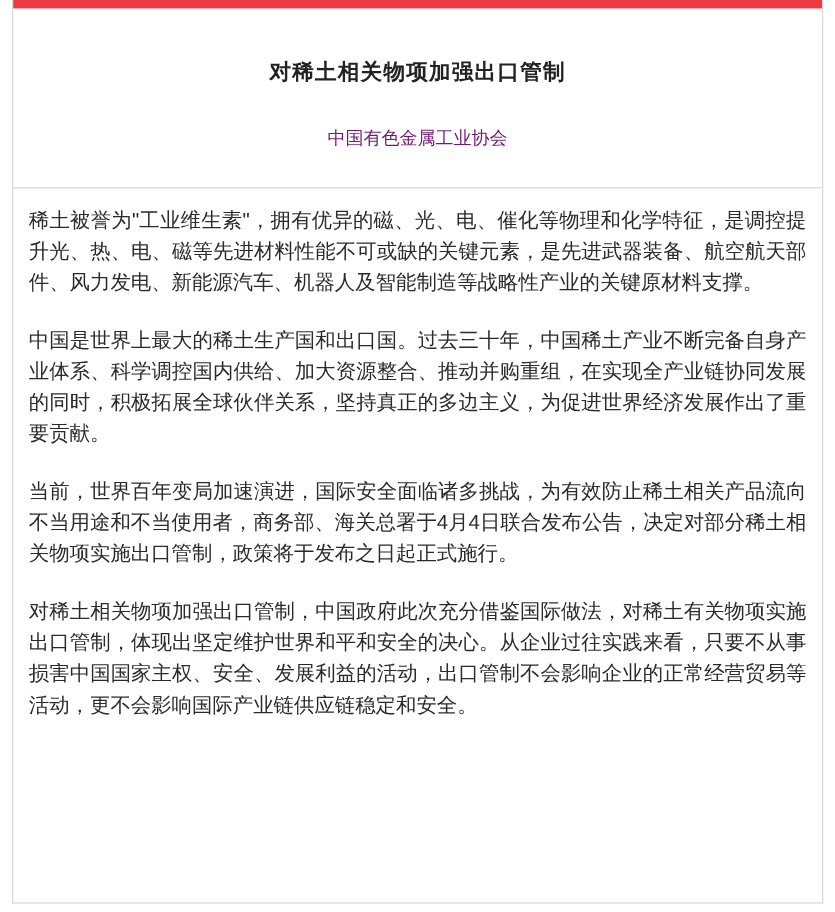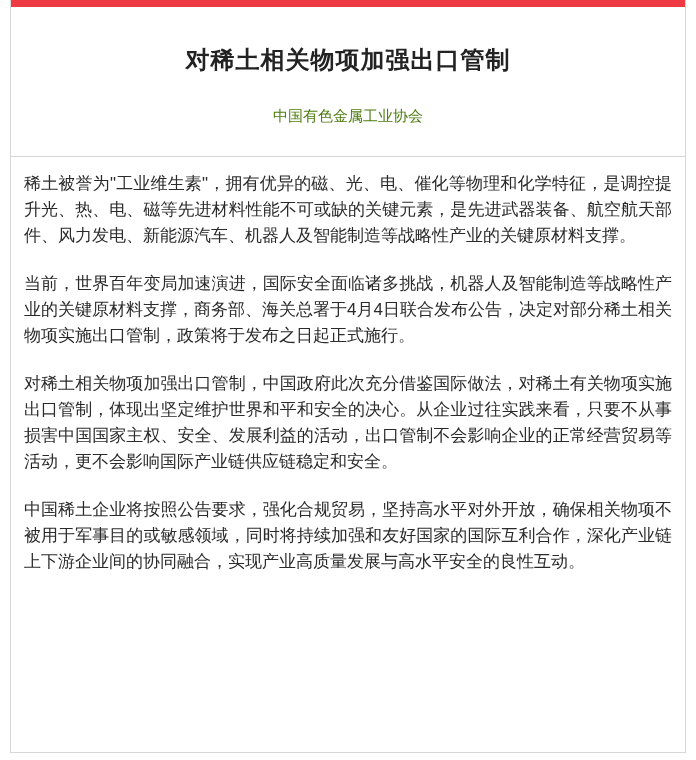--- a/index.html
+++ b/index.html
@@ -31,34 +31,34 @@
     width: 100%;
     background: #ee3b43;
   }
   .header {
     text-align: center;
     border-bottom: 1px solid #d7d7d7;
     padding: 36px 20px 30px;
   }
   .title {
     margin: 0;
-    font-size: 24px;
+    font-size: 18px;
     line-height: 34px;
     font-weight: 700;
     color: #222222;
     letter-spacing: 1px;
   }
   .title span {
     display: block;
   }
   .byline {
     margin-top: 28px;
     font-size: 15px;
     line-height: 21px;
-    color: #4d7c0f;
+    color: #701a75;
   }
   .article {
     padding: 14px 13px 0;
     font-size: 17px;
     line-height: 26px;
     color: #2a2a2a;
     text-align: justify;
     text-justify: inter-ideograph;
   }
   .article p {
@@ -74,18 +74,18 @@
 
     <div class="header">
       <h1 class="title">
         <span>对稀土相关物项加强出口管制</span>
       </h1>
       <div class="byline">中国有色金属工业协会</div>
     </div>
 
     <div class="article">
       <p>稀土被誉为"工业维生素"，拥有优异的磁、光、电、催化等物理和化学特征，是调控提升光、热、电、磁等先进材料性能不可或缺的关键元素，是先进武器装备、航空航天部件、风力发电、新能源汽车、机器人及智能制造等战略性产业的关键原材料支撑。</p>
-      <p>当前，世界百年变局加速演进，国际安全面临诸多挑战，机器人及智能制造等战略性产业的关键原材料支撑，商务部、海关总署于4月4日联合发布公告，决定对部分稀土相关物项实施出口管制，政策将于发布之日起正式施行。</p>
+      <p>中国是世界上最大的稀土生产国和出口国。过去三十年，中国稀土产业不断完备自身产业体系、科学调控国内供给、加大资源整合、推动并购重组，在实现全产业链协同发展的同时，积极拓展全球伙伴关系，坚持真正的多边主义，为促进世界经济发展作出了重要贡献。</p>
+      <p>当前，世界百年变局加速演进，国际安全面临诸多挑战，为有效防止稀土相关产品流向不当用途和不当使用者，商务部、海关总署于4月4日联合发布公告，决定对部分稀土相关物项实施出口管制，政策将于发布之日起正式施行。</p>
       <p>对稀土相关物项加强出口管制，中国政府此次充分借鉴国际做法，对稀土有关物项实施出口管制，体现出坚定维护世界和平和安全的决心。从企业过往实践来看，只要不从事损害中国国家主权、安全、发展利益的活动，出口管制不会影响企业的正常经营贸易等活动，更不会影响国际产业链供应链稳定和安全。</p>
-      <p>中国稀土企业将按照公告要求，强化合规贸易，坚持高水平对外开放，确保相关物项不被用于军事目的或敏感领域，同时将持续加强和友好国家的国际互利合作，深化产业链上下游企业间的协同融合，实现产业高质量发展与高水平安全的良性互动。</p>
     </div>
   </div>
 </div>
 
 </body></html>

